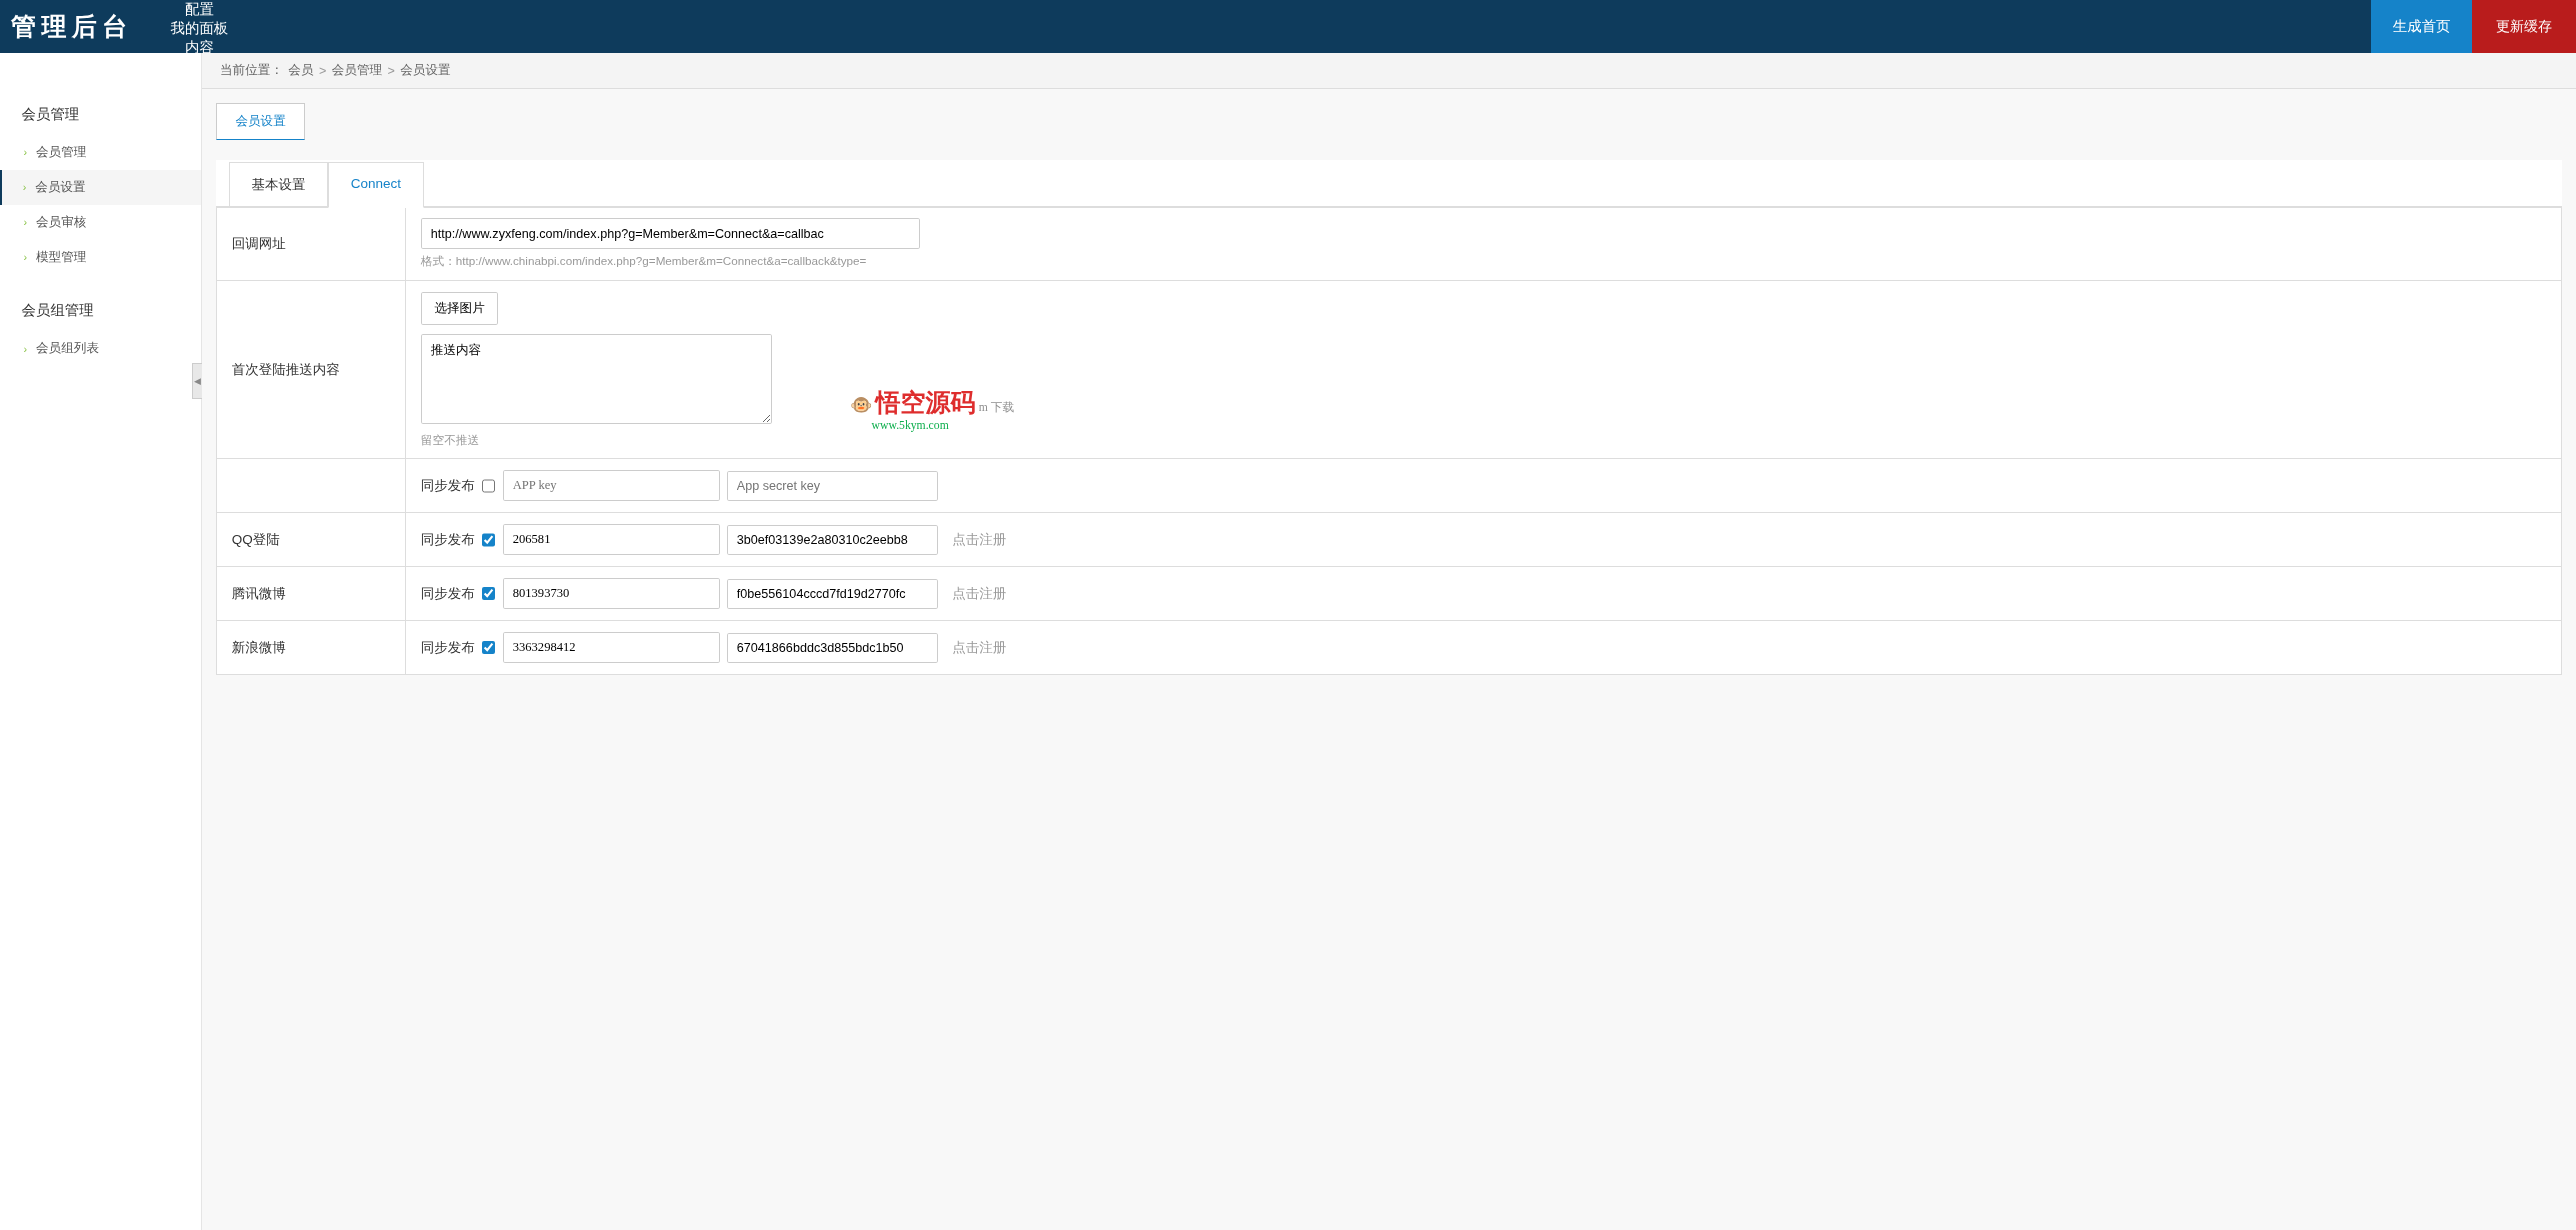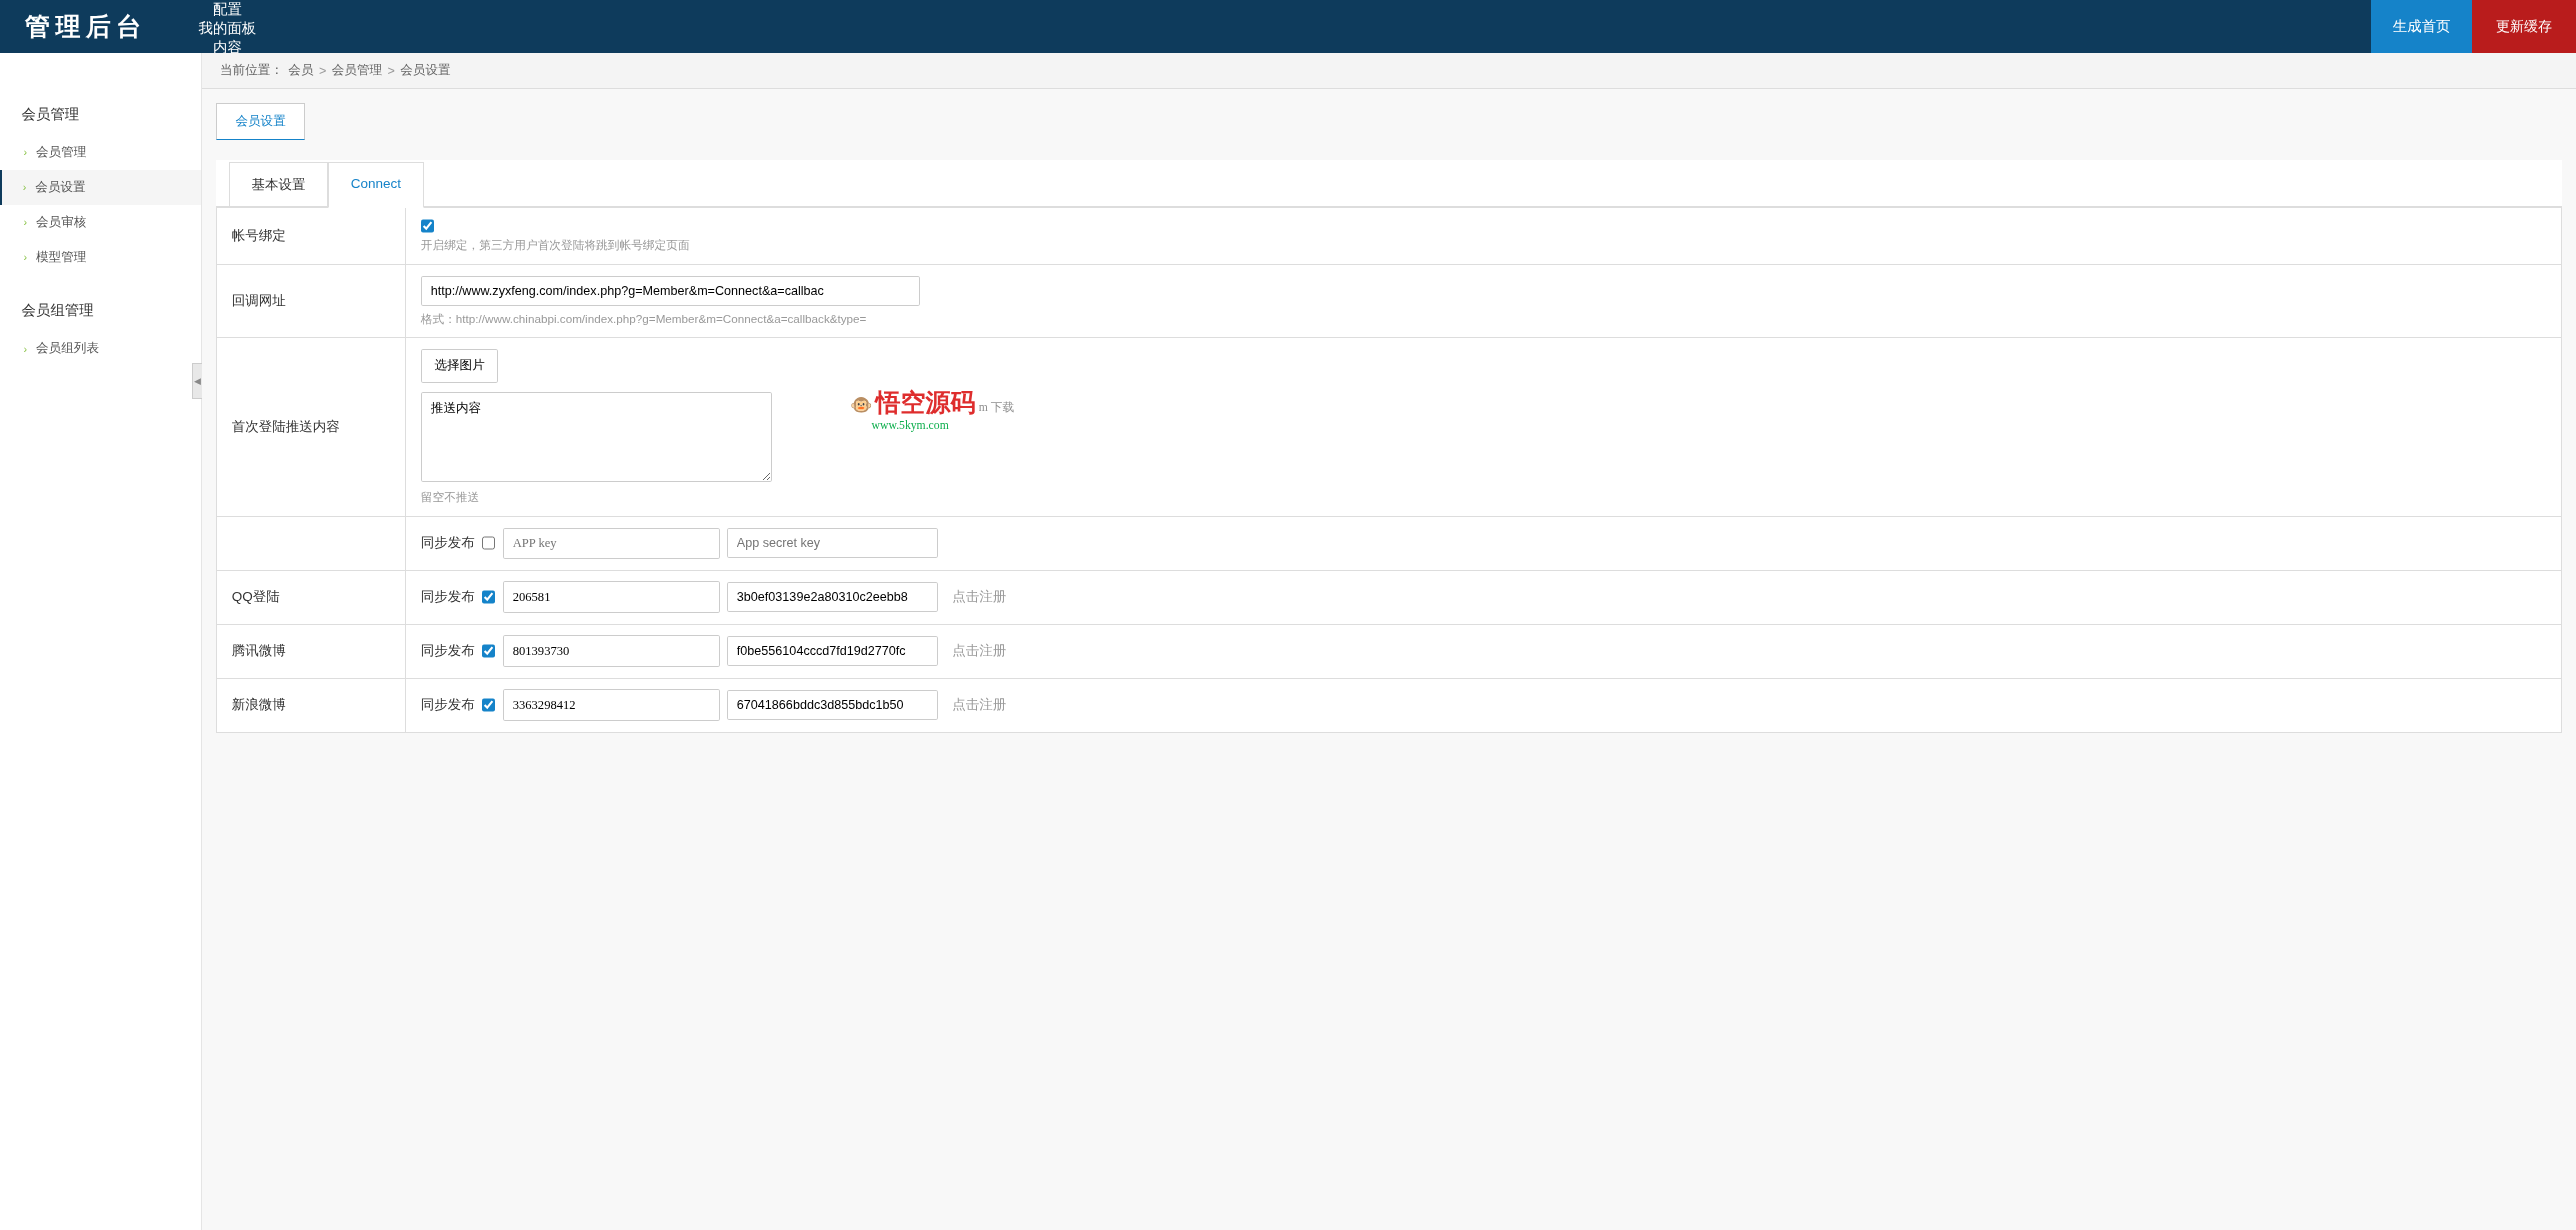--- a/index.html
+++ b/index.html
@@ -1,20 +1,20 @@
 <!DOCTYPE html>
 <html style="font-size:14.4px"><head>
   <meta charset="utf-8">
   <style>
     * { margin: 0; padding: 0; box-sizing: border-box; }
     body { font-family: "Microsoft YaHei", Arial, sans-serif; font-size: 12.6px; color: #333; background: #fff; }
     
     
     .top-nav { background: #0e3b5c; height: 53px; display: flex; align-items: stretch; }
-    .logo { color: #fff; font-size: 25px; font-weight: bold; padding: 0 25px; display: flex; align-items: center; letter-spacing: 5.4px; }
+    .logo { color: #fff; font-size: 25px; font-weight: bold; padding: 0 11px; display: flex; align-items: center; letter-spacing: 5.4px; }
     .nav-items { display: flex; align-items: center; flex-direction: column; }
     .nav-item { color: #fff; padding: 0 27px; display: flex; align-items: center; cursor: pointer; font-size: 14.4px; }
     .nav-item.active { background: #fff; color: #0b5a8e; }
     .nav-right { margin-left: auto; display: flex; }
     .nav-btn-blue { background: #1583c9; color: #fff; padding: 0 21.6px; display: flex; align-items: center; cursor: pointer; font-size: 14.4px; }
     .nav-btn-orange { background: #b91c1c; color: #fff; padding: 0 24px; display: flex; align-items: center; cursor: pointer; font-size: 14px; }
     
     
     .breadcrumb-bar { background: #f4f4f4; border-bottom: 0.9px solid #ddd; padding: 9px 18px; margin-left: 202px; color: #666; font-size: 12.6px; display: flex; align-items: center; gap: 5.4px; }
     .breadcrumb-link { color: #666; }
@@ -134,27 +134,20 @@
 
     <div class="content-area">
       <div class="inner-tabs">
         <div class="inner-tab first">基本设置</div>
         <div class="inner-tab active">Connect</div>
       </div>
 
       <table class="form-table">
 
         <tbody>
-            <tr>
-          <td class="label-cell">帐号绑定</td>
-          <td>
-            <input type="checkbox" checked="" style="">
-            <div class="form-hint">开启绑定，第三方用户首次登陆将跳到帐号绑定页面</div>
-          </td>
-        </tr>
 
         <tr>
           <td class="label-cell">回调网址</td>
           <td>
             <input type="text" class="callback-input" value="http://www.zyxfeng.com/index.php?g=Member&amp;m=Connect&amp;a=callbac" style="">
             <div class="form-hint">格式：http://www.chinabpi.com/index.php?g=Member&amp;m=Connect&amp;a=callback&amp;type=</div>
           </td>
         </tr>
 
         <tr>

